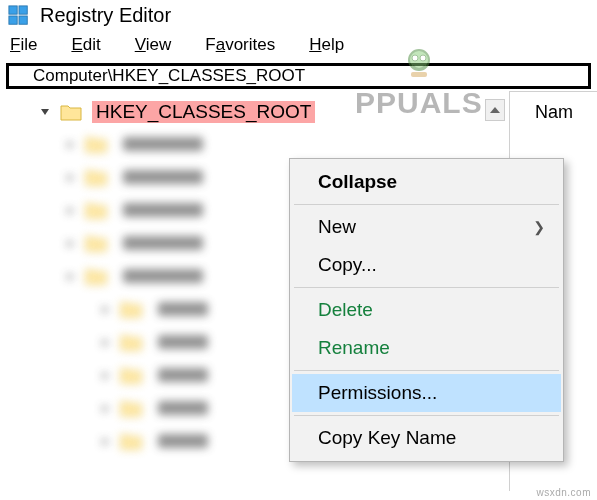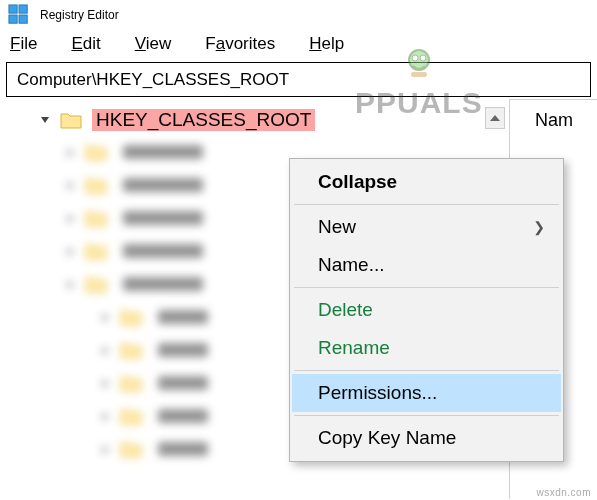--- a/index.html
+++ b/index.html
@@ -22,38 +22,38 @@
       align-items: center;
       padding: 4px 8px 6px 8px;
       gap: 10px;
     }
     .titlebar .icon {
       width: 22px;
       height: 22px;
       display: inline-block;
     }
     .titlebar .title {
-      font-size: 12px;
+      font-size: 20px;
       font-weight: 400;
     }
     .menubar {
       display: flex;
       gap: 34px;
       padding: 2px 10px 6px 10px;
       font-size: 17px;
     }
     .menubar .menu-item .u {
       text-decoration: underline;
     }
     .addressbar {
-      border: 1px solid #000000;
+      border: 3px solid #000000;
       margin: 2px 6px;
-      padding: 4px 10px;
+      padding: 4px 24px;
       font-size: 17px;
-      height: 35px;
+      height: 26px;
       display: flex;
       align-items: center;
     }
     .main {
       display: flex;
       position: relative;
       height: calc(100% - 100px);
     }
     .tree {
       flex: 0 0 510px;
@@ -373,21 +373,21 @@
 
 </div>
 
 <div class="context-menu">
   <div class="citem bold">Collapse</div>
   <div class="sep"></div>
   <div class="citem">
     <span>New</span>
     <span class="submenu-arrow">❯</span>
   </div>
-  <div class="citem">Name...</div>
+  <div class="citem">Copy...</div>
   <div class="sep"></div>
   <div class="citem disabled">Delete</div>
   <div class="citem disabled">Rename</div>
   <div class="sep"></div>
   <div class="citem highlight">Permissions...</div>
   <div class="sep"></div>
   <div class="citem">Copy Key Name</div>
 </div>
 
 <div class="brand">

